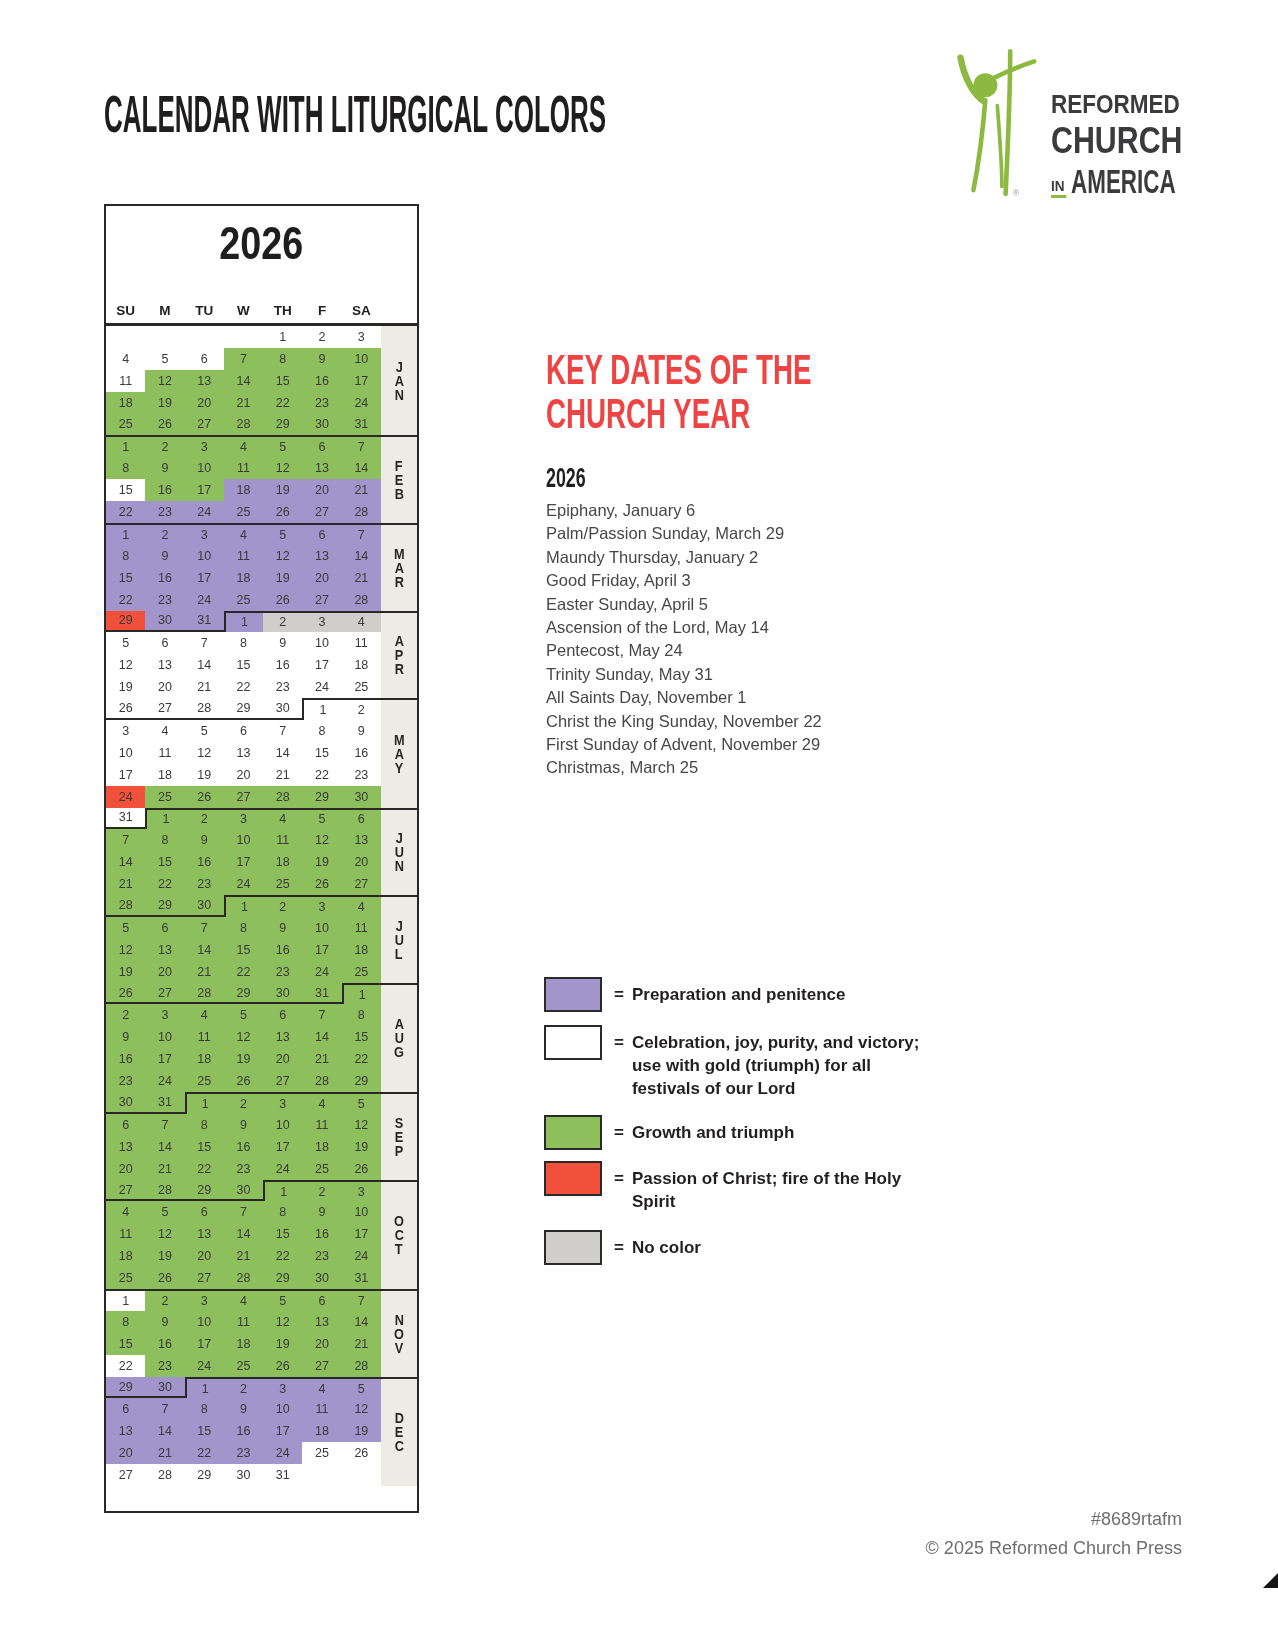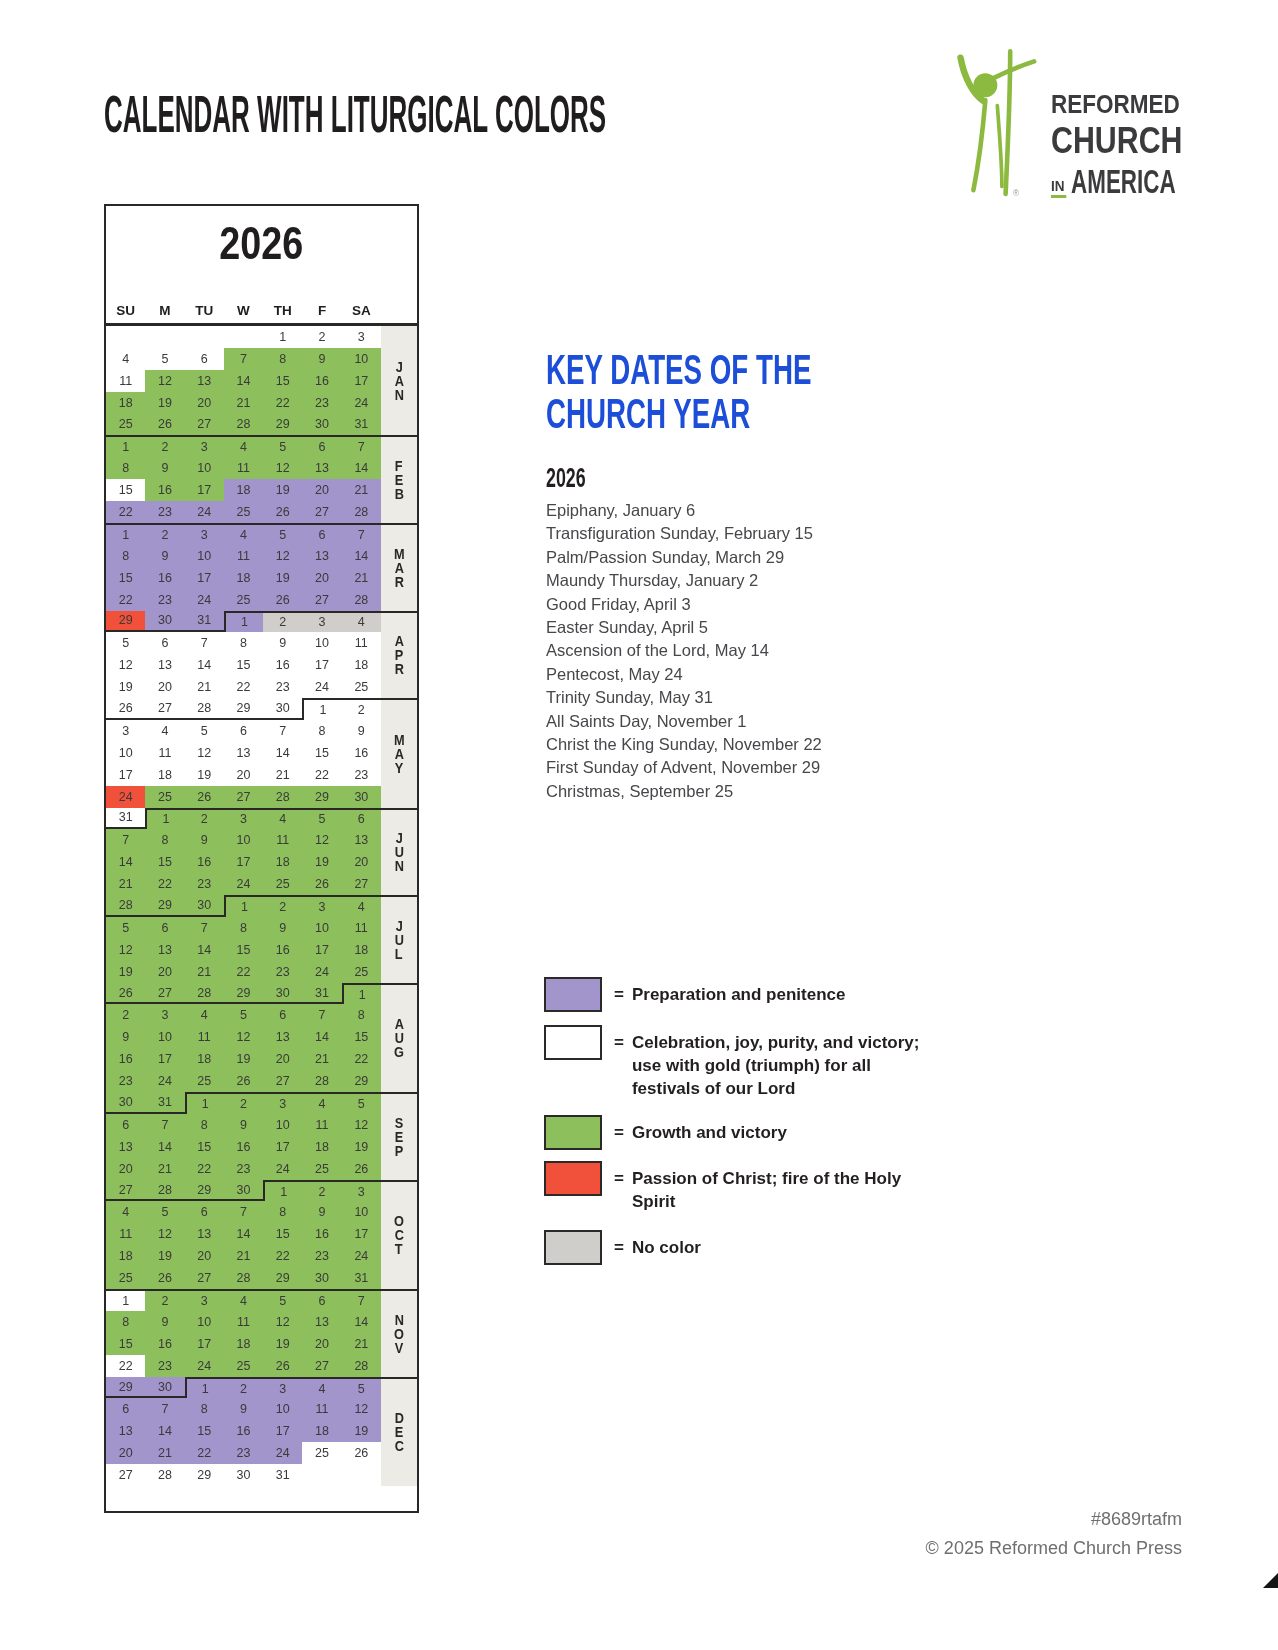--- a/index.html
+++ b/index.html
@@ -34,21 +34,21 @@
   .cal-grid{display:grid;grid-template-columns:repeat(7,1fr) 36px;grid-template-rows:repeat(53,1fr);height:1160px;}
   .cell{display:flex;align-items:center;justify-content:center;font-size:12.5px;color:#3a3a3a;box-sizing:border-box;}
   .bt{border-top:2px solid #2a2827;}
   .bb{border-bottom:2px solid #2a2827;}
   .bl{border-left:2px solid #2a2827;}
   .mlabel{background:#edebe5;display:flex;flex-direction:column;align-items:center;justify-content:center;font-weight:bold;font-size:15px;line-height:14px;color:#2a2827;box-sizing:border-box;transform-origin:50% 50%;}
   .mlabel div{transform:scaleX(0.85);}
 
   
   .kd-block{position:absolute;left:546px;top:348px;width:460px;}
-  .kd-heading{font-size:42px;line-height:44px;font-weight:bold;color:#1d4ed8;}
+  .kd-heading{font-size:42px;line-height:44px;font-weight:bold;color:#ef4444;}
   .kd-heading .cond{transform:scaleX(0.66);}
   .kd-year{margin-top:28px;font-size:27px;font-weight:bold;line-height:28px;color:#231f20;}
   .kd-year .cond{transform:scaleX(0.66);}
   .kd-list{margin-top:7px;font-size:16.5px;line-height:23.4px;color:#47474b;}
 
   
   .legend{position:absolute;left:544px;top:977px;width:420px;}
   .legend-item{display:flex;align-items:flex-start;margin-bottom:13px;}
   .legend-item:nth-child(2){margin-bottom:15px;}
   .legend-item:nth-child(3){margin-bottom:11px;}
@@ -544,50 +544,49 @@
   <div class="kd-block">
     <div class="kd-heading">
       <div><span class="cond">KEY DATES OF THE</span></div>
       <div><span class="cond">CHURCH YEAR</span></div>
     </div>
     <div class="kd-year">
       <span class="cond">2026</span>
     </div>
     <div class="kd-list">
         <div class="kd-item">Epiphany, January 6</div>
-        <div class="kd-item">Transfiguration Sunday, February 15</div>
         <div class="kd-item">Palm/Passion Sunday, March 29</div>
         <div class="kd-item">Maundy Thursday, January 2</div>
         <div class="kd-item">Good Friday, April 3</div>
         <div class="kd-item">Easter Sunday, April 5</div>
         <div class="kd-item">Ascension of the Lord, May 14</div>
         <div class="kd-item">Pentecost, May 24</div>
         <div class="kd-item">Trinity Sunday, May 31</div>
         <div class="kd-item">All Saints Day, November 1</div>
         <div class="kd-item">Christ the King Sunday, November 22</div>
         <div class="kd-item">First Sunday of Advent, November 29</div>
-        <div class="kd-item">Christmas, September 25</div>
+        <div class="kd-item">Christmas, March 25</div>
       </div>
   </div>
 
   <div class="legend">
       <div class="legend-item">
         <div class="swatch" style="background: rgb(161, 149, 203);"></div>
         <div class="legend-eq">=</div>
         <div class="legend-text">Preparation and penitence</div>
       </div>
       <div class="legend-item">
         <div class="swatch" style="background: rgb(255, 255, 255);"></div>
         <div class="legend-eq">=</div>
         <div class="legend-text">Celebration, joy, purity, and victory; use with gold (triumph) for all festivals of our Lord</div>
       </div>
       <div class="legend-item">
         <div class="swatch" style="background: rgb(141, 192, 92);"></div>
         <div class="legend-eq">=</div>
-        <div class="legend-text">Growth and victory</div>
+        <div class="legend-text">Growth and triumph</div>
       </div>
       <div class="legend-item">
         <div class="swatch" style="background: rgb(241, 80, 58);"></div>
         <div class="legend-eq">=</div>
         <div class="legend-text">Passion of Christ; fire of the Holy Spirit</div>
       </div>
       <div class="legend-item">
         <div class="swatch" style="background: rgb(207, 206, 203);"></div>
         <div class="legend-eq">=</div>
         <div class="legend-text">No color</div>

